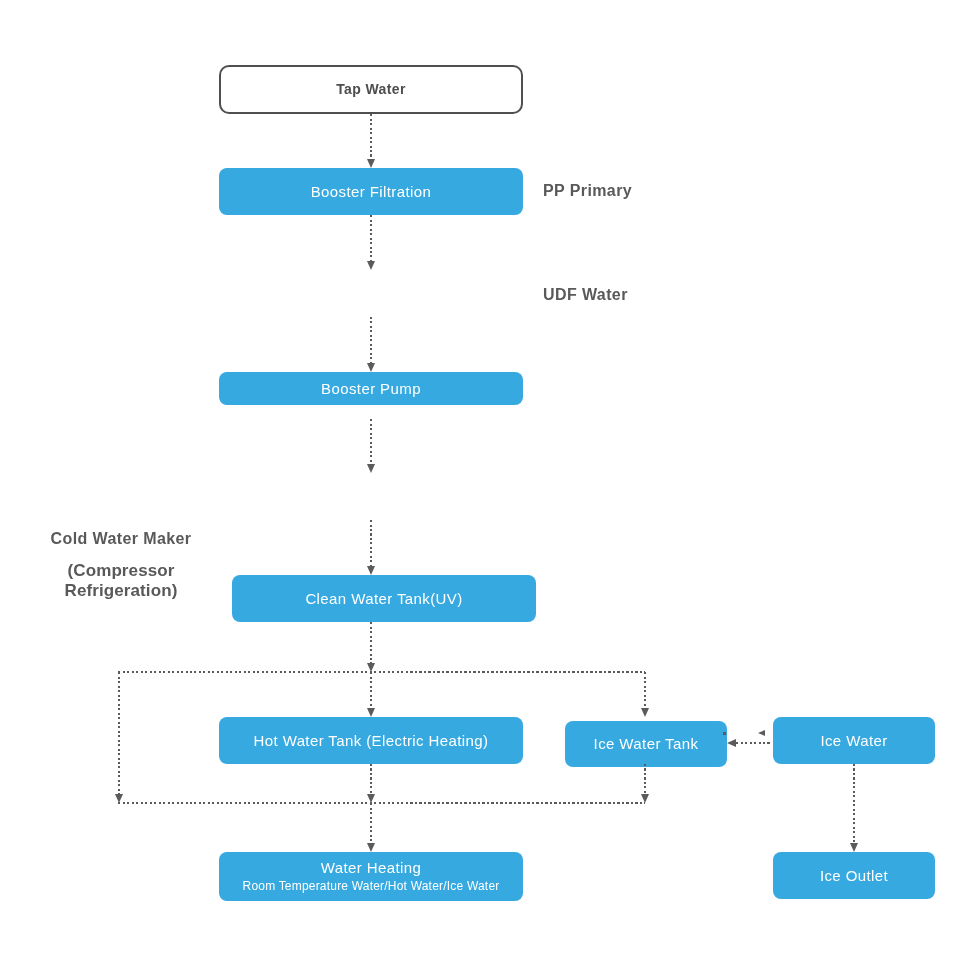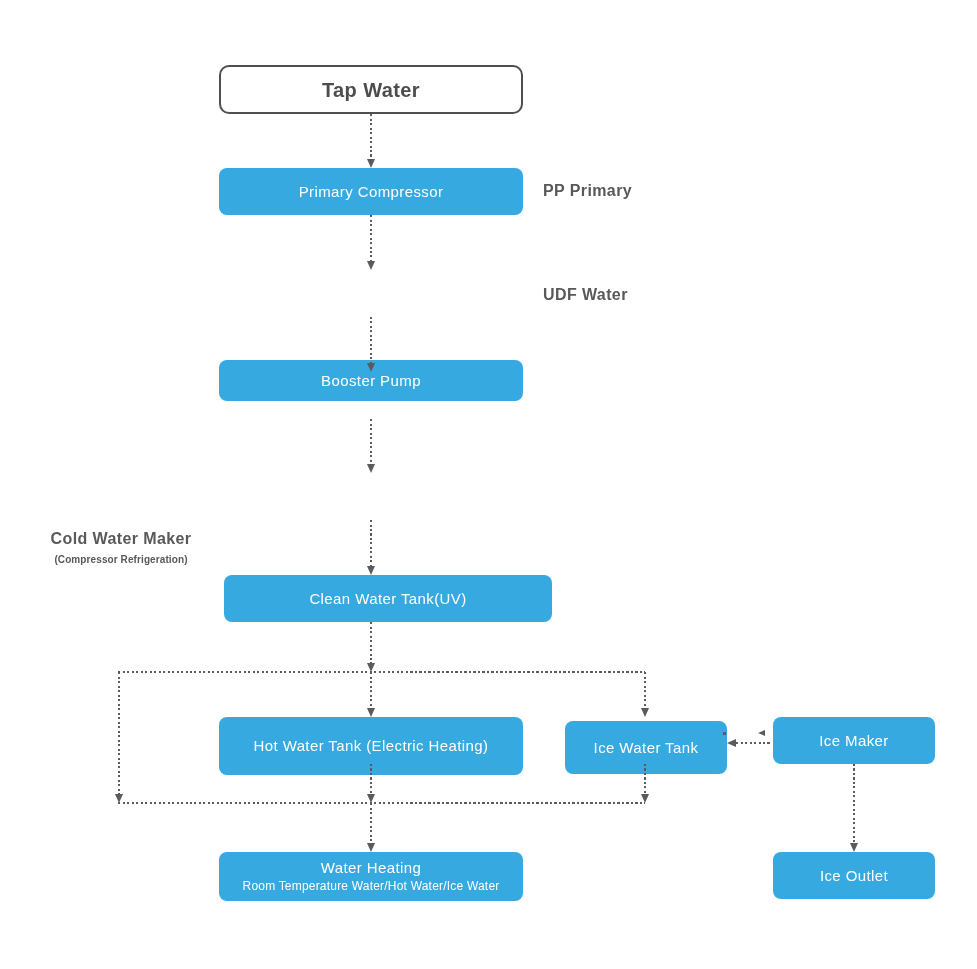--- a/index.html
+++ b/index.html
@@ -22,62 +22,62 @@
     color:var(--node-text);
     border-radius:8px;
     display:flex;flex-direction:column;align-items:center;justify-content:center;
     font-size:15px;letter-spacing:.4px;line-height:1.2;
     text-align:center;
   }
   .node.start{
     background:var(--start-fill);
     border:2px solid var(--start-border);
     color:var(--start-text);
-    font-weight:bold;font-size:20px;border-radius:10px;
+    font-weight:bold;font-size:14px;border-radius:10px;
   }
   .node .sub{font-size:12px;letter-spacing:.2px;margin-top:2px;}
 
   .vdash{position:absolute;width:1.5px;
     background-image:repeating-linear-gradient(to bottom,var(--connector) 0 2px,transparent 2px 4.5px);}
   .hdash{position:absolute;height:1.5px;
     background-image:repeating-linear-gradient(to right,var(--connector) 0 2px,transparent 2px 4.5px);}
 
   .arr-down{position:absolute;width:0;height:0;
     border-left:4px solid transparent;border-right:4px solid transparent;
     border-top:9px solid var(--connector);}
   .arr-left{position:absolute;width:0;height:0;
     border-top:4px solid transparent;border-bottom:4px solid transparent;
     border-right:9px solid var(--connector);}
   .arr-left.small{border-top-width:3px;border-bottom-width:3px;border-right-width:7px;}
   .dot{position:absolute;width:3px;height:3px;background:var(--connector);}
 
   .annotation{position:absolute;color:var(--annotation-text);font-weight:bold;font-size:16px;letter-spacing:.4px;}
   .annotation.block{text-align:center;}
-  .annotation .l2{font-size:10px;letter-spacing:.1px;margin-top:6px;}
+  .annotation .l2{font-size:17px;letter-spacing:.1px;margin-top:13px;}
 </style>
 </head>
 <body>
 
 <div class="canvas">
 
   <div class="node start" style="left:219px;top:65px;width:304px;height:49px">Tap Water</div>
 
-  <div class="node" style="left:219px;top:168px;width:304px;height:47px">Primary Compressor</div>
+  <div class="node" style="left:219px;top:168px;width:304px;height:47px">Booster Filtration</div>
 
 
-  <div class="node" style="left:219px;top:360px;width:304px;height:41px">Booster Pump</div>
+  <div class="node" style="left:219px;top:372px;width:304px;height:33px">Booster Pump</div>
 
 
-  <div class="node" style="left:224px;top:575px;width:328px;height:47px">Clean Water Tank(UV)</div>
+  <div class="node" style="left:232px;top:575px;width:304px;height:47px">Clean Water Tank(UV)</div>
 
-  <div class="node" style="left:219px;top:717px;width:304px;height:58px">Hot Water Tank (Electric Heating)</div>
+  <div class="node" style="left:219px;top:717px;width:304px;height:47px">Hot Water Tank (Electric Heating)</div>
 
-  <div class="node" style="left:565px;top:721px;width:162px;height:53px">Ice Water Tank</div>
+  <div class="node" style="left:565px;top:721px;width:162px;height:46px">Ice Water Tank</div>
 
-  <div class="node" style="left:773px;top:717px;width:162px;height:47px">Ice Maker</div>
+  <div class="node" style="left:773px;top:717px;width:162px;height:47px">Ice Water</div>
 
   <div class="node" style="left:219px;top:852px;width:304px;height:49px">
     <div>Water Heating</div>
     <div class="sub">Room Temperature Water/Hot Water/Ice Water</div>
   </div>
 
   <div class="node" style="left:773px;top:852px;width:162px;height:47px">Ice Outlet</div>
 
   <div class="annotation" style="left:543px;top:182px">PP Primary</div>
 

